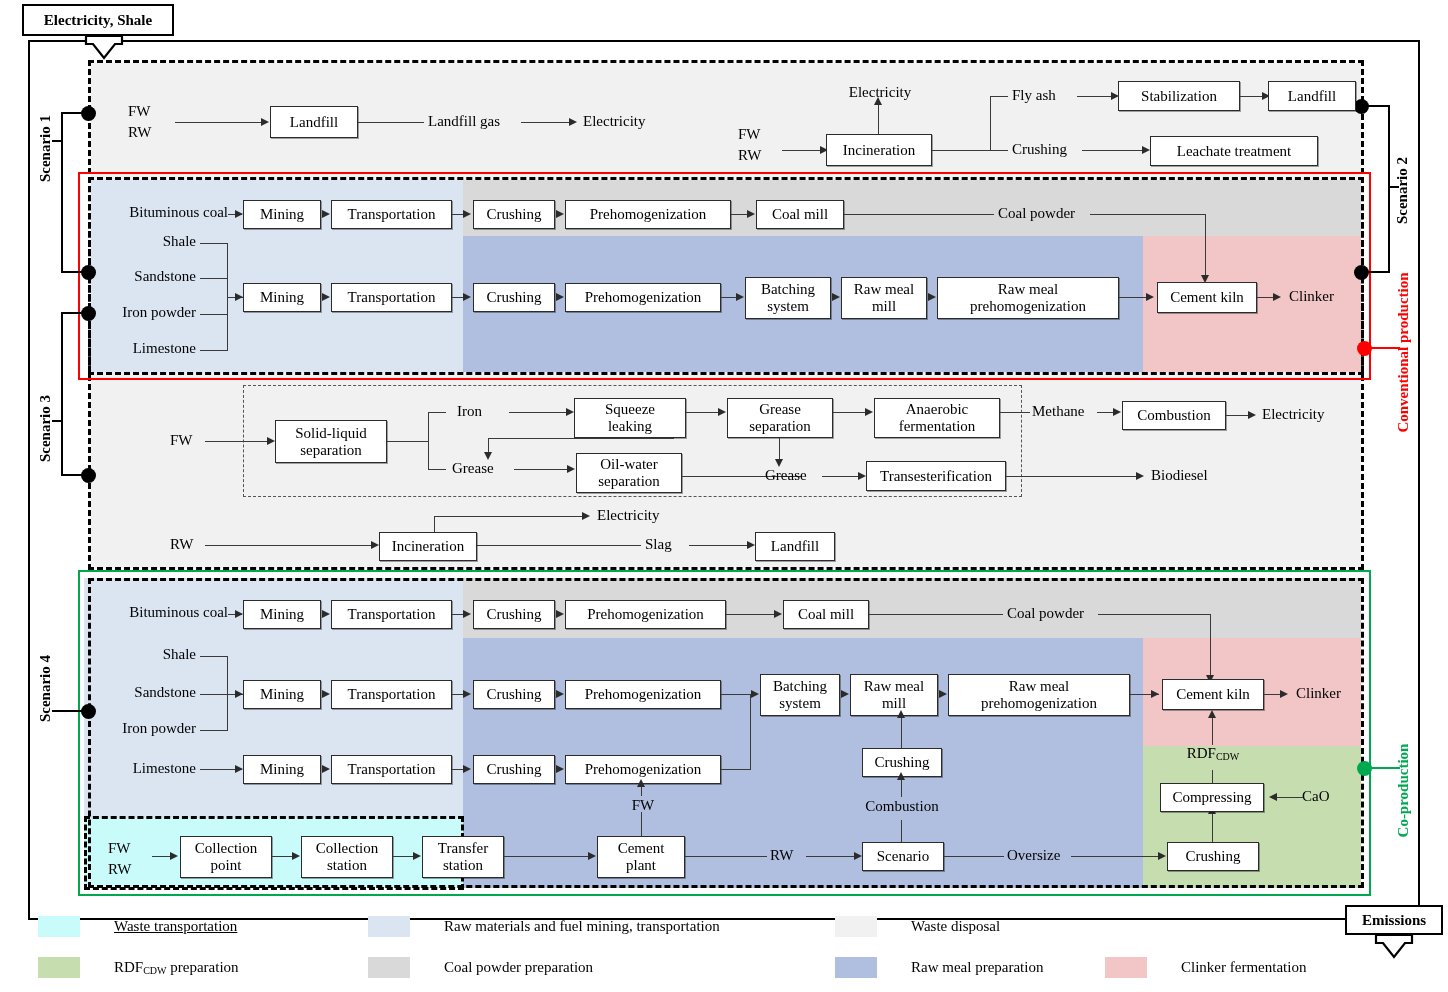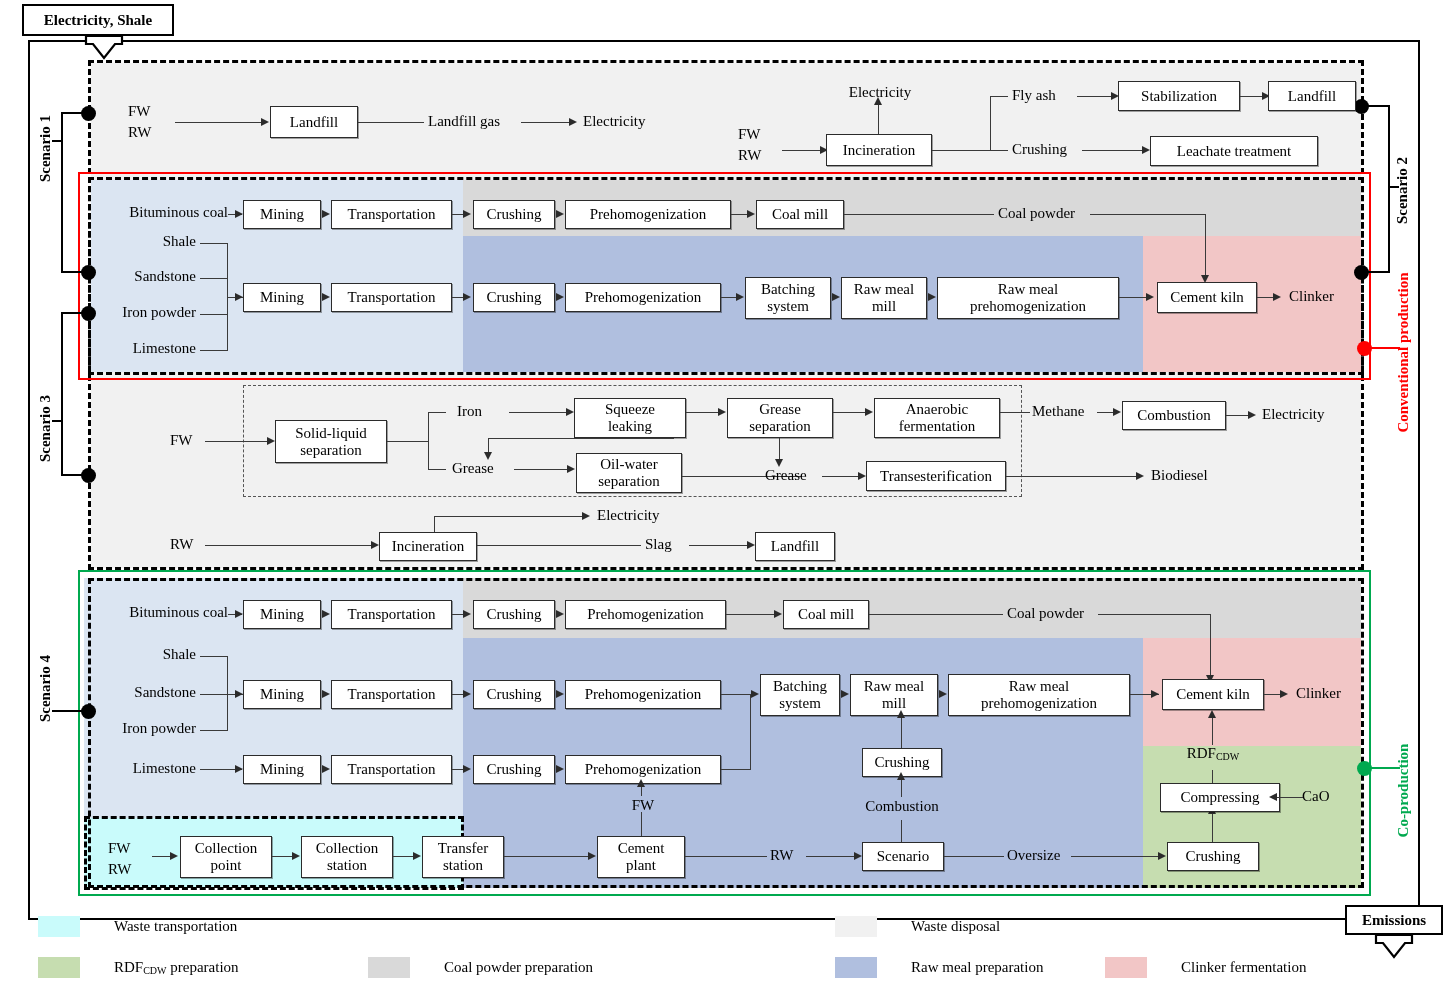--- a/index.html
+++ b/index.html
@@ -453,37 +453,41 @@
   <div class="ah r" style="left:854px;top:852px;"></div>
   <div class="pbox" style="left:862px;top:842px;width:82px;height:29px;">Scenario</div>
   <div class="ln lnh" style="left:944px;top:856px;width:60px;"></div>
   <div class="lbl" style="left:1007px;top:847px;">Oversize</div>
   <div class="ln lnh" style="left:1071px;top:856px;width:89px;"></div>
   <div class="ah r" style="left:1158px;top:852px;"></div>
   <div class="pbox" style="left:1167px;top:842px;width:92px;height:29px;">Crushing</div>
 
   <div class="ln lnv" style="left:1212px;top:812px;height:30px;"></div>
   <div class="ah u" style="left:1208px;top:806px;"></div>
-  <div class="pbox" style="left:1160px;top:783px;width:120px;height:29px;">Compressing</div>
+  <div class="pbox" style="left:1160px;top:783px;width:104px;height:29px;">Compressing</div>
 
   <div class="lbl" style="left:1302px;top:788px;">CaO</div>
   <div class="ln lnh" style="left:1277px;top:797px;width:26px;"></div>
   <div class="ah l" style="left:1269px;top:793px;"></div>
 
   <div class="ln lnv" style="left:1212px;top:770px;height:13px;"></div>
   <div class="lbl c" style="left:1213px;top:745px;">
     <span>RDF</span><span class="sub">CDW</span>
   </div>
   <div class="ln lnv" style="left:1212px;top:716px;height:29px;"></div>
   <div class="ah u" style="left:1208px;top:710px;"></div>
 
   <div id="legend">
-    <div class="lgitem" style="left:38px;top:10px;">
+    <div class="lgitem" style="left:38px;top:10px;text-decoration:underline;">
       <div class="lgsw" style="background:#c9fbfb;"></div>
       <div class="lgtx">Waste transportation</div>
+    </div>
+    <div class="lgitem" style="left:368px;top:10px;">
+      <div class="lgsw" style="background:#dbe5f2;"></div>
+      <div class="lgtx">Raw materials and fuel mining, transportation</div>
     </div>
     <div class="lgitem" style="left:835px;top:10px;">
       <div class="lgsw" style="background:#f1f1f1;"></div>
       <div class="lgtx">Waste disposal</div>
     </div>
 
     <div class="lgitem" style="left:38px;top:51px;">
       <div class="lgsw" style="background:#c6ddb0;"></div>
       <div class="lgtx"><span>RDF</span><span class="sub">CDW</span><span> preparation</span></div>
     </div>

